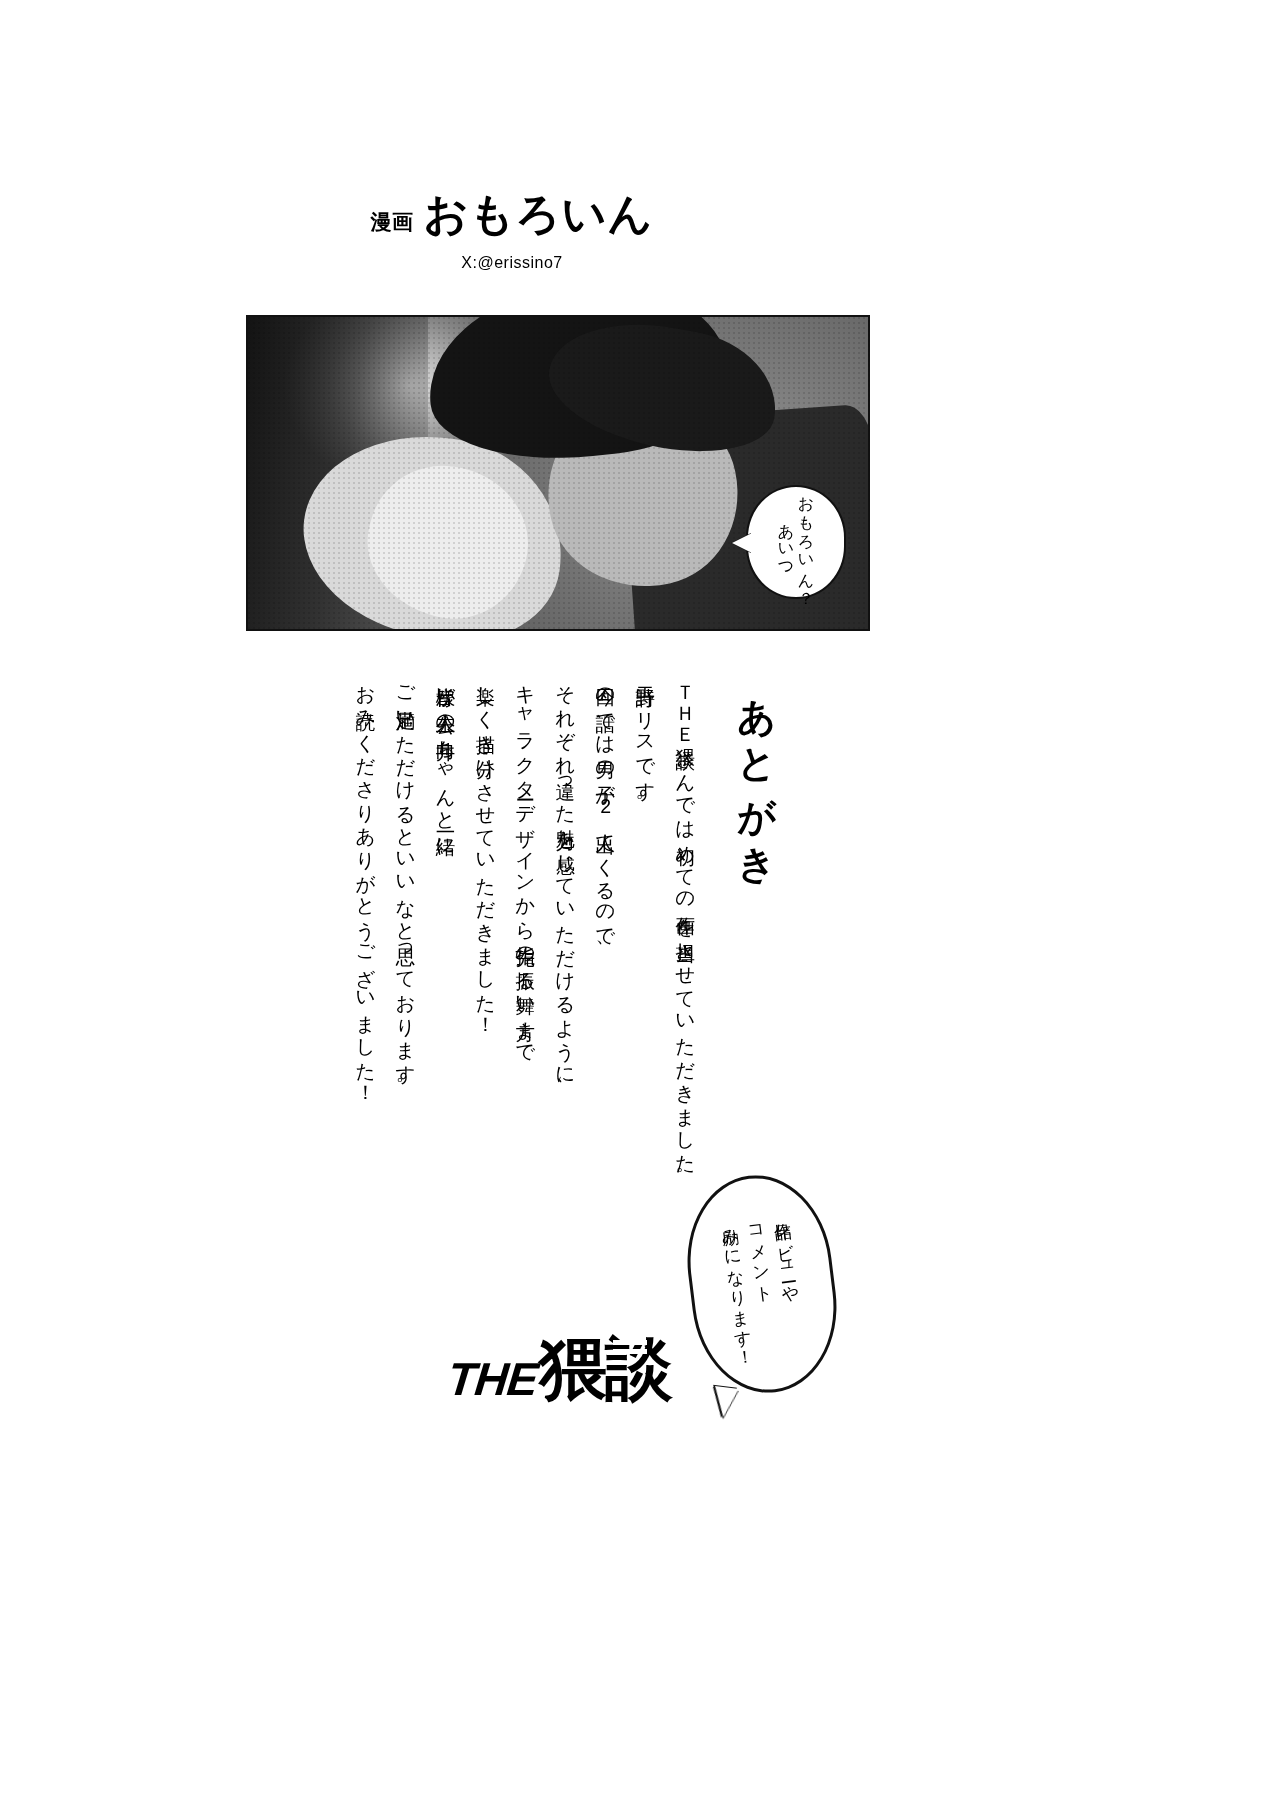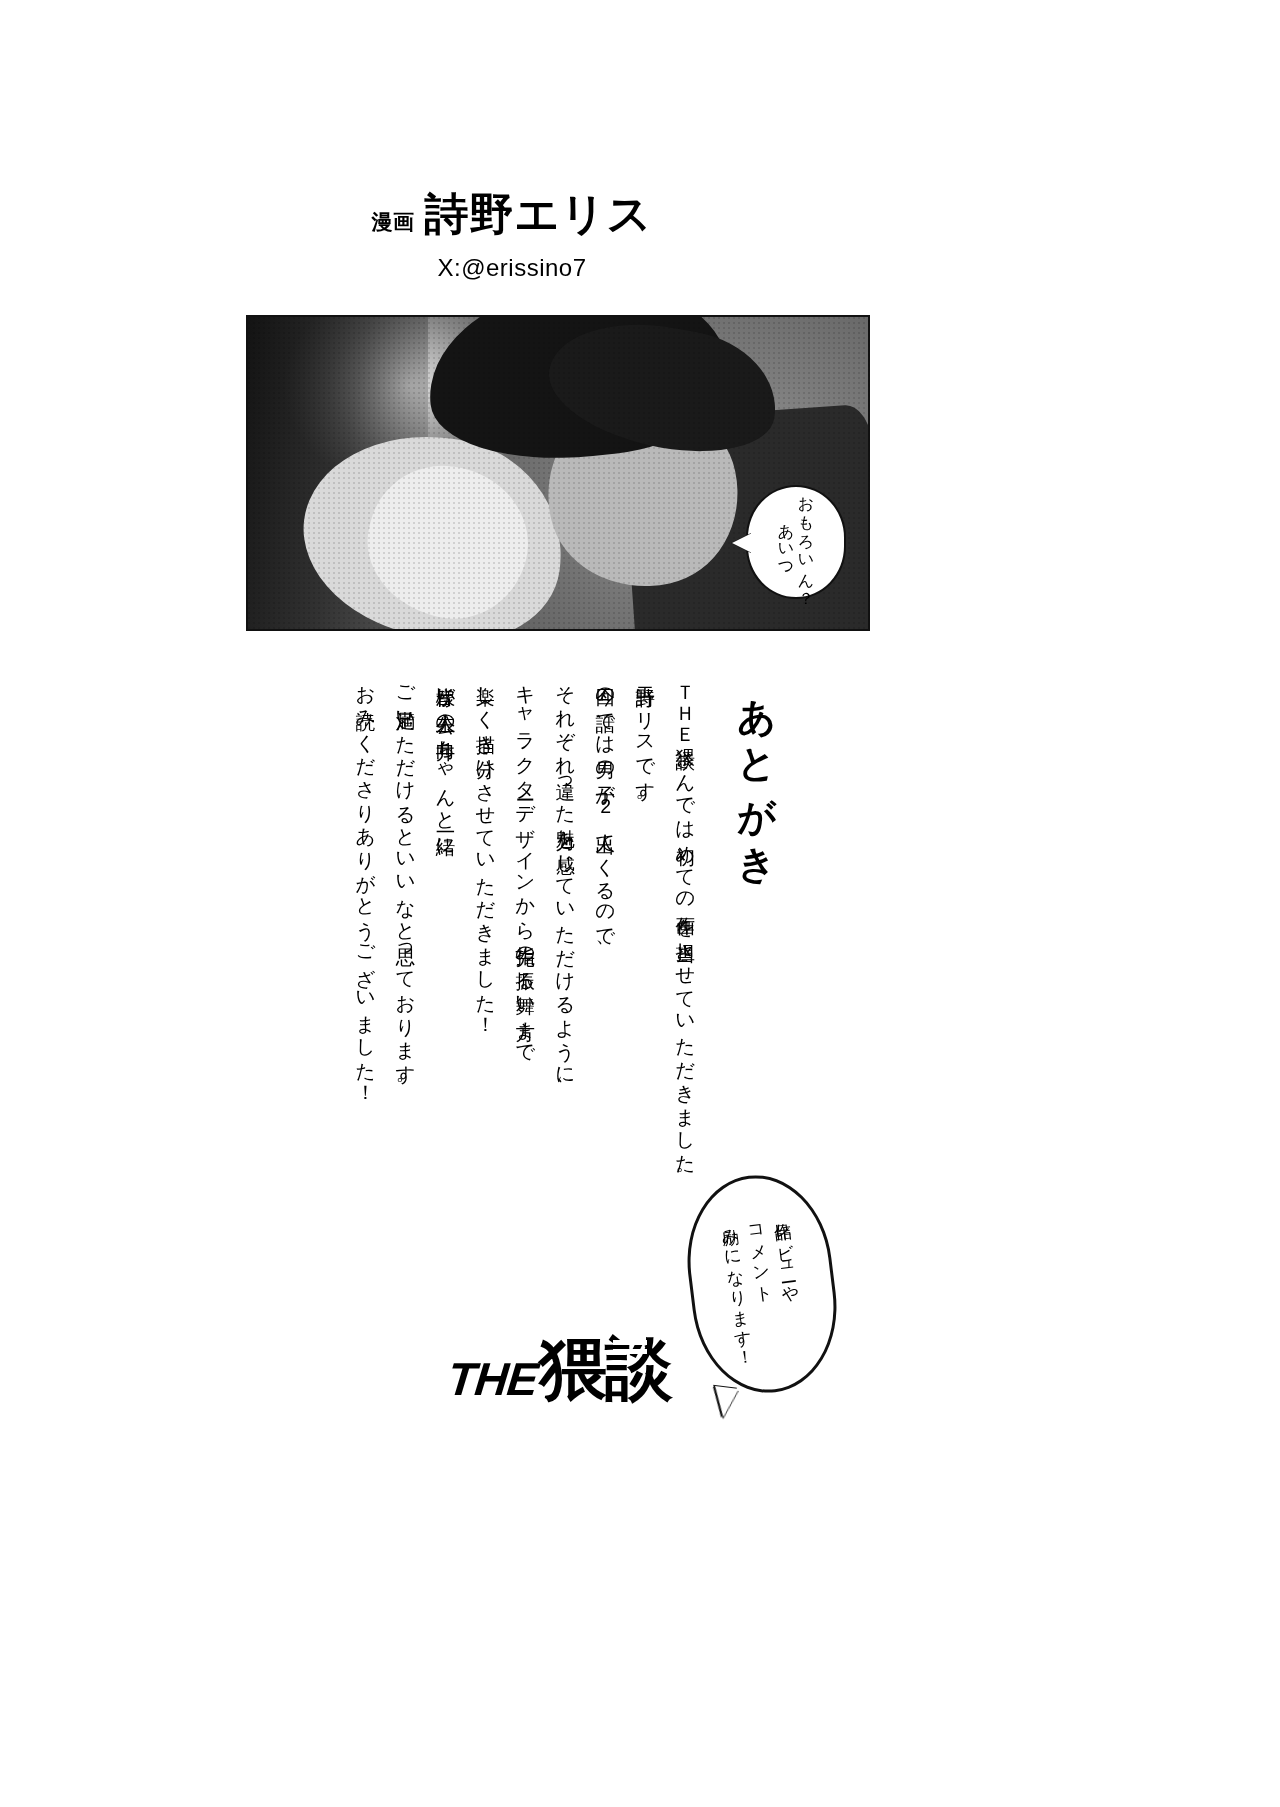--- a/index.html
+++ b/index.html
@@ -35,21 +35,21 @@
     font-weight: bold;
     letter-spacing: 0.5px;
   }
   .credit-name {
     font-size: 44px;
     font-weight: bold;
     letter-spacing: 1px;
   }
   .credit-handle {
     margin-top: 10px;
-    font-size: 24px;
+    font-size: 16px;
     letter-spacing: 0.5px;
   }
 
   
   .panel {
     position: absolute;
     left: 246px;
     top: 315px;
     width: 620px;
     height: 312px;
@@ -267,21 +267,21 @@
     background: #fff;
     box-shadow: 0 9px 0 #fff;
   }
 </style>
 </head>
 <body>
 
 <div class="credit-block">
   <div class="credit-line">
     <span class="credit-role">漫画</span>
-    <span class="credit-name">詩野エリス</span>
+    <span class="credit-name">おもろいん</span>
   </div>
   <div class="credit-handle">X:@erissino7</div>
 </div>
 
 <div class="panel">
   <div class="panel-art">
     <div class="art-shadow-l"></div>
     <div class="art-hair-f"></div>
     <div class="art-face-f"></div>
     <div class="art-body-m"></div>

